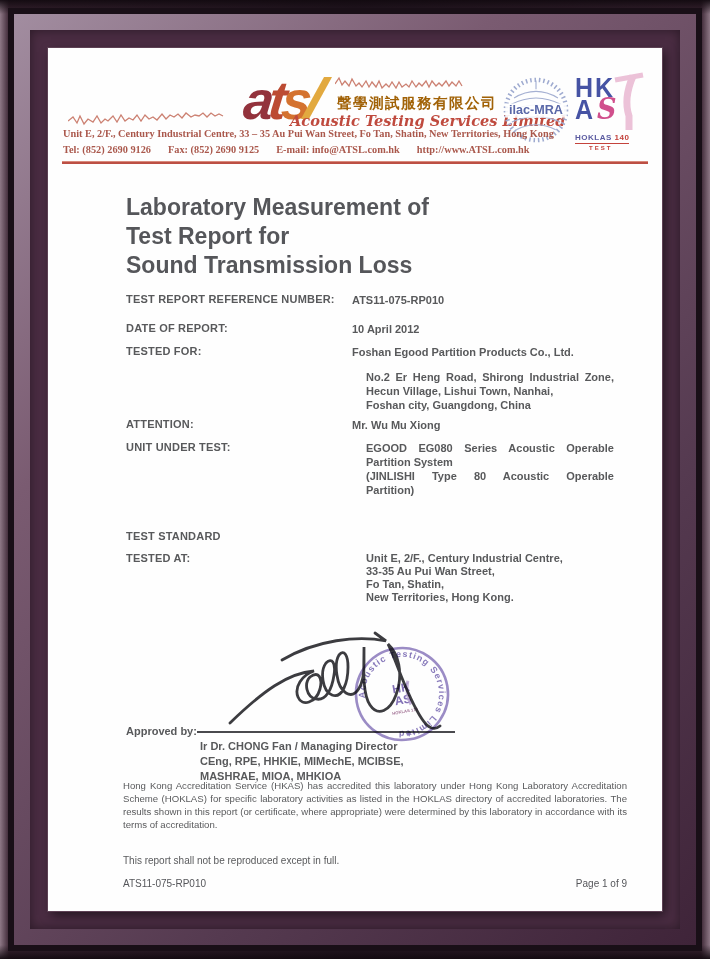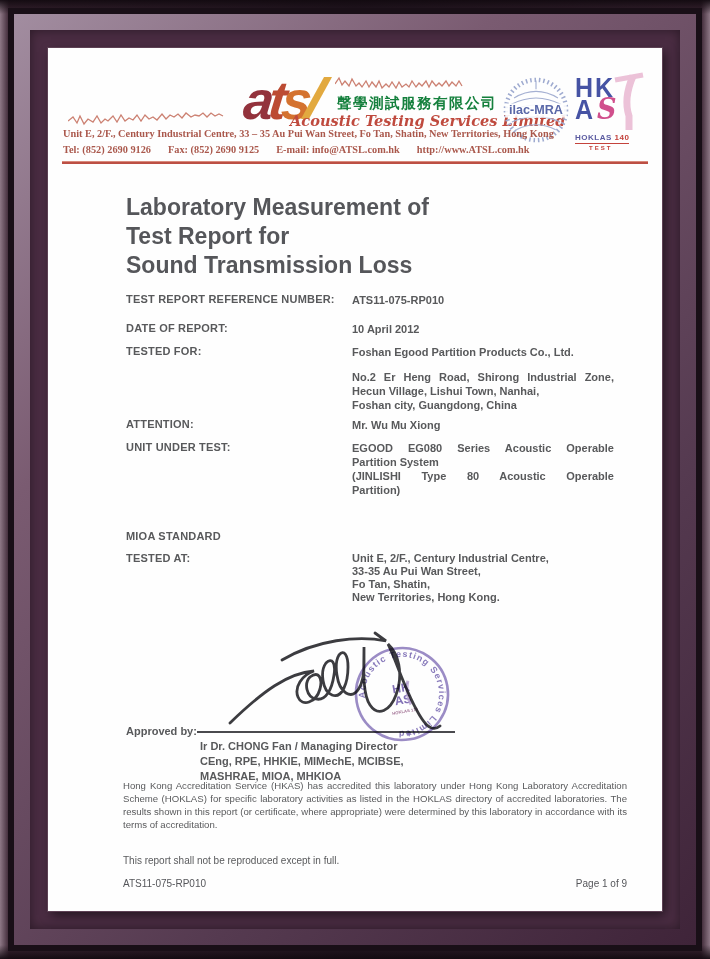--- a/index.html
+++ b/index.html
@@ -23,21 +23,21 @@
 
   
   .squiggle { left:20px; top:64px; }
   .logo { left:196px; top:22px; font-style:italic; font-weight:bold;
           font-size:54px; letter-spacing:-5px; transform:skewX(-6deg); line-height:1; }
   .logo span { display:inline-block; }
   .l-a{color:#93323c;} .l-t{color:#bc4b33;} .l-s{color:#d4722f;}
   .l-l{color:#e2a93f; transform:skewX(-14deg); font-size:58px;}
   .zigzag { left:287px; top:26px; }
   .cn { left:289px; top:46px; font-size:14.5px; font-weight:bold; letter-spacing:1.5px;
-        color:#15803d; white-space:nowrap; }
+        color:#a16207; white-space:nowrap; }
   .en-script { left:242px; top:63px; font-family:"DejaVu Serif", serif; font-style:italic;
         font-weight:bold; font-size:15.5px; color:#bf4a3e; transform:scaleX(.94);
         transform-origin:left; white-space:nowrap; }
   .addr1 { left:15px; top:80px; font-family:"Liberation Serif", serif; font-weight:bold;
            font-size:10.3px; color:#aa584c; white-space:nowrap; }
   .contact { left:15px; top:96px; font-family:"Liberation Serif", serif; font-weight:bold;
            font-size:10.3px; color:#aa584c; display:flex; gap:17px; white-space:nowrap; }
   .rule { left:14px; right:14px; top:113px; height:3px; background:#bc4f44;
           border-top:1px solid #d98a7c; }
 
@@ -55,21 +55,21 @@
   .hkas-test { position:absolute; left:14px; top:69px; font-size:6px; font-weight:bold;
                color:#c4433c; letter-spacing:2px; }
 
   
   .title { left:78px; top:145px; font-size:23px; font-weight:bold; color:#55565a;
            line-height:29px; }
   .flabel { position:absolute; left:78px; font-size:11px; font-weight:bold;
             letter-spacing:.2px; white-space:nowrap; }
   .fvalue { position:absolute; left:304px; width:262px; font-size:11px;
             font-weight:bold; line-height:14px; }
-  .fvalue .ln { display:block; }
+  .fvalue .ln { display:block;margin-left:14px; }
   .j { text-align:justify; text-align-last:justify; }
 
   
   .approved { left:78px; top:677px; font-size:11px; font-weight:bold;text-align:center; }
   .sig { left:170px; top:583px; }
   .sigline { left:149px; top:683px; width:258px; height:2px; background:#4a4a4e; }
   .names { left:152px; top:691px; font-size:11px; font-weight:bold; line-height:15px; }
   .stamp { left:304px; top:596px; width:100px; height:100px; transform:rotate(-10deg);
            mix-blend-mode:multiply; opacity:.95; }
 
@@ -162,21 +162,21 @@
   <div class="fvalue" style="top:370px">Mr. Wu Mu Xiong</div>
 
   <div class="flabel" style="top:393px">UNIT UNDER TEST:</div>
   <div class="fvalue" style="top:393px">
     <span class="ln j">EGOOD EG080 Series Acoustic Operable</span>
     <span class="ln">Partition System</span>
     <span class="ln j">(JINLISHI Type 80 Acoustic Operable</span>
     <span class="ln">Partition)</span>
   </div>
 
-  <div class="flabel" style="top:482px">MIOA STANDARD</div>
+  <div class="flabel" style="top:482px">TEST STANDARD</div>
 
   <div class="flabel" style="top:504px">TESTED AT:</div>
   <div class="fvalue" style="top:504px; line-height:13px">
     <span class="ln">Unit E, 2/F., Century Industrial Centre,</span>
     <span class="ln">33-35 Au Pui Wan Street,</span>
     <span class="ln">Fo Tan, Shatin,</span>
     <span class="ln">New Territories, Hong Kong.</span>
   </div>
 
   <svg class="abs sig" width="270" height="105" viewBox="0 0 270 105">

